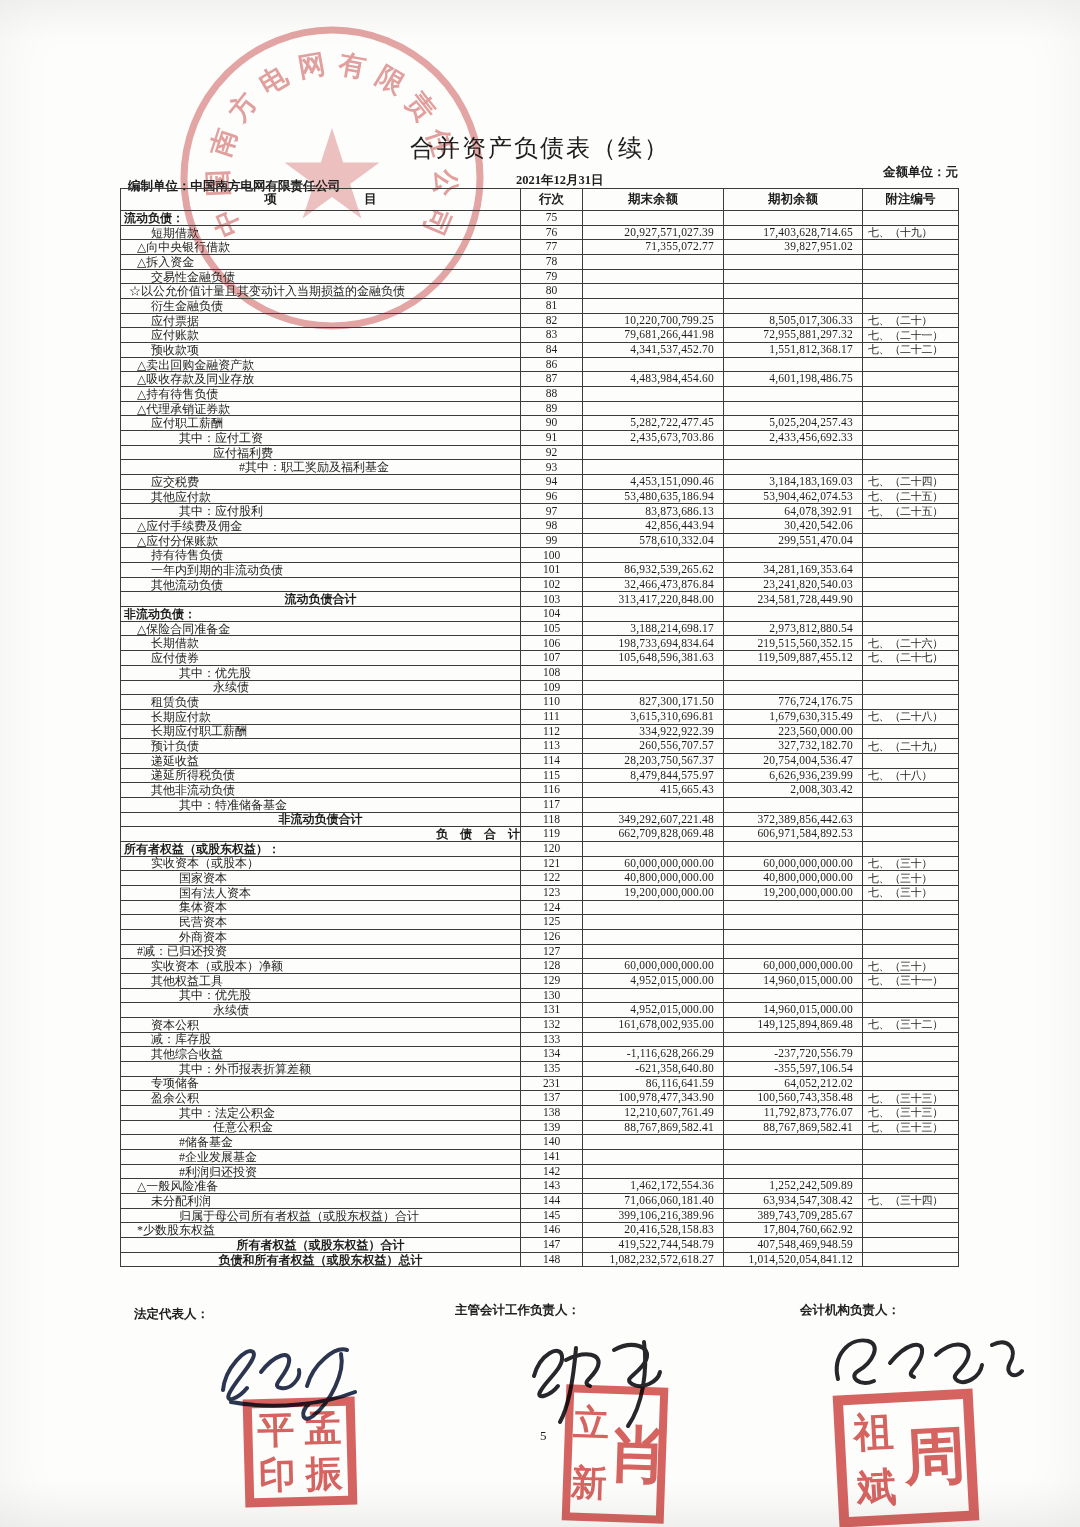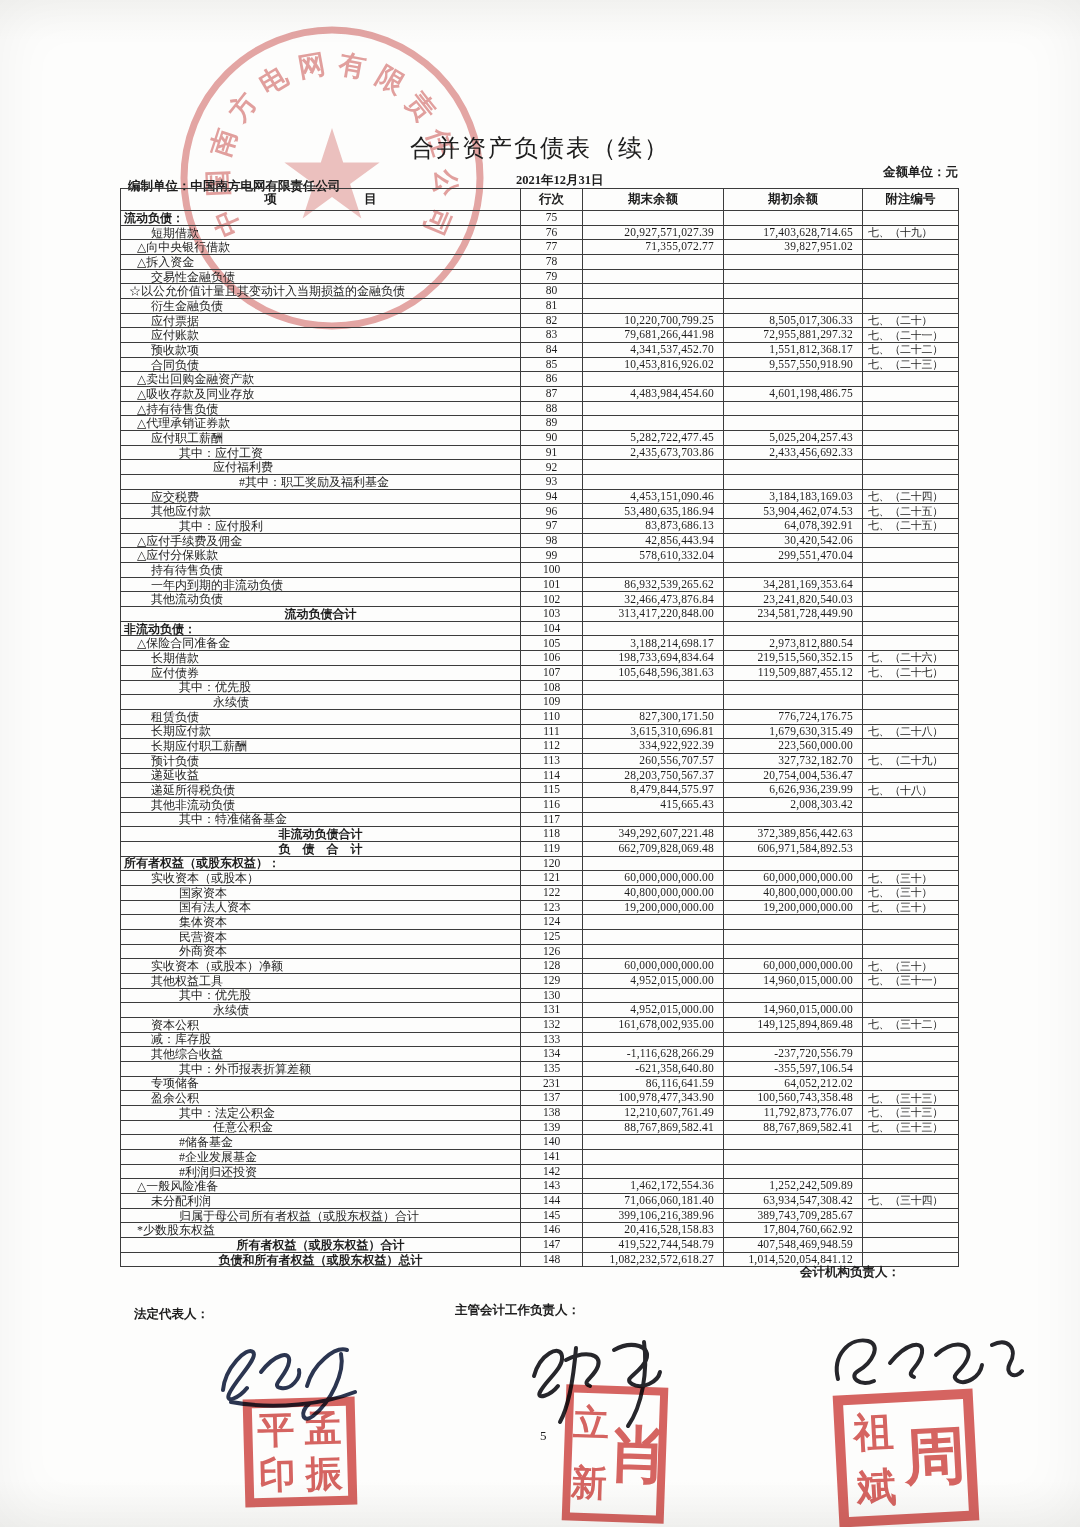--- a/index.html
+++ b/index.html
@@ -28,25 +28,25 @@
   .c-note { text-align:left; padding-left:5px !important; font-size:11px !important; letter-spacing:-.3px; }
   .lvl-section  { padding-left:3px !important;  font-weight:700; }
   .lvl-star     { padding-left:8px !important; }
   .lvl-tri      { padding-left:16px !important; }
   .lvl-item     { padding-left:30px !important; }
   .lvl-sub      { padding-left:58px !important; }
   .lvl-sub3     { padding-left:92px !important; }
   .lvl-hash     { padding-left:58px !important; }
   .lvl-hashdeep { padding-left:118px !important; }
   .lvl-total    { text-align:center; font-weight:700; }
-  .lvl-grand    { text-align:center; font-weight:700; word-spacing:6px; }
+  .lvl-grand    { text-align:right; font-weight:700; word-spacing:6px; }
   .sig-label { position:absolute; font-size:12.5px; font-weight:700; }
   .sig-label.l1 { top:1306px; left:134px; }
   .sig-label.l2 { top:1302px; left:455px; }
-  .sig-label.l3 { top:1264px; left:800px; }
+  .sig-label.l3 { top:1302px; left:800px; }
   .pageno { position:absolute; top:1428px; left:540px; font-size:13px; }
   
   .company-seal { position:absolute; top:18px; left:162px; opacity:.6;
     mix-blend-mode:multiply; pointer-events:none; }
   .company-seal .ring { fill:none; stroke:#c84542; stroke-width:7; opacity:.8; }
   .company-seal .star { fill:#c84542; opacity:.55; }
   .seal-char { font-size:27px; font-weight:700; fill:#c84542; opacity:.85;
     font-family:"Liberation Serif",serif; }
   
   .seal { position:absolute; box-sizing:border-box; mix-blend-mode:multiply;
@@ -181,27 +181,20 @@
           <td class="c-note">七、（二十一）</td>
         </tr>
         <tr>
           <td class="c-item lvl-item">预收款项</td>
           <td class="c-line">84</td>
           <td class="c-amt">4,341,537,452.70</td>
           <td class="c-amt">1,551,812,368.17</td>
           <td class="c-note">七、（二十二）</td>
         </tr>
         <tr>
-          <td class="c-item lvl-item">合同负债</td>
-          <td class="c-line">85</td>
-          <td class="c-amt">10,453,816,926.02</td>
-          <td class="c-amt">9,557,550,918.90</td>
-          <td class="c-note">七、（二十三）</td>
-        </tr>
-        <tr>
           <td class="c-item lvl-tri">△卖出回购金融资产款</td>
           <td class="c-line">86</td>
           <td class="c-amt"></td>
           <td class="c-amt"></td>
           <td class="c-note"></td>
         </tr>
         <tr>
           <td class="c-item lvl-tri">△吸收存款及同业存放</td>
           <td class="c-line">87</td>
           <td class="c-amt">4,483,984,454.60</td>
@@ -463,20 +456,27 @@
         <tr>
           <td class="c-item lvl-sub">民营资本</td>
           <td class="c-line">125</td>
           <td class="c-amt"></td>
           <td class="c-amt"></td>
           <td class="c-note"></td>
         </tr>
         <tr>
           <td class="c-item lvl-sub">外商资本</td>
           <td class="c-line">126</td>
+          <td class="c-amt"></td>
+          <td class="c-amt"></td>
+          <td class="c-note"></td>
+        </tr>
+        <tr>
+          <td class="c-item lvl-tri">#减：已归还投资</td>
+          <td class="c-line">127</td>
           <td class="c-amt"></td>
           <td class="c-amt"></td>
           <td class="c-note"></td>
         </tr>
         <tr>
           <td class="c-item lvl-item">实收资本（或股本）净额</td>
           <td class="c-line">128</td>
           <td class="c-amt">60,000,000,000.00</td>
           <td class="c-amt">60,000,000,000.00</td>
           <td class="c-note">七、（三十）</td>

